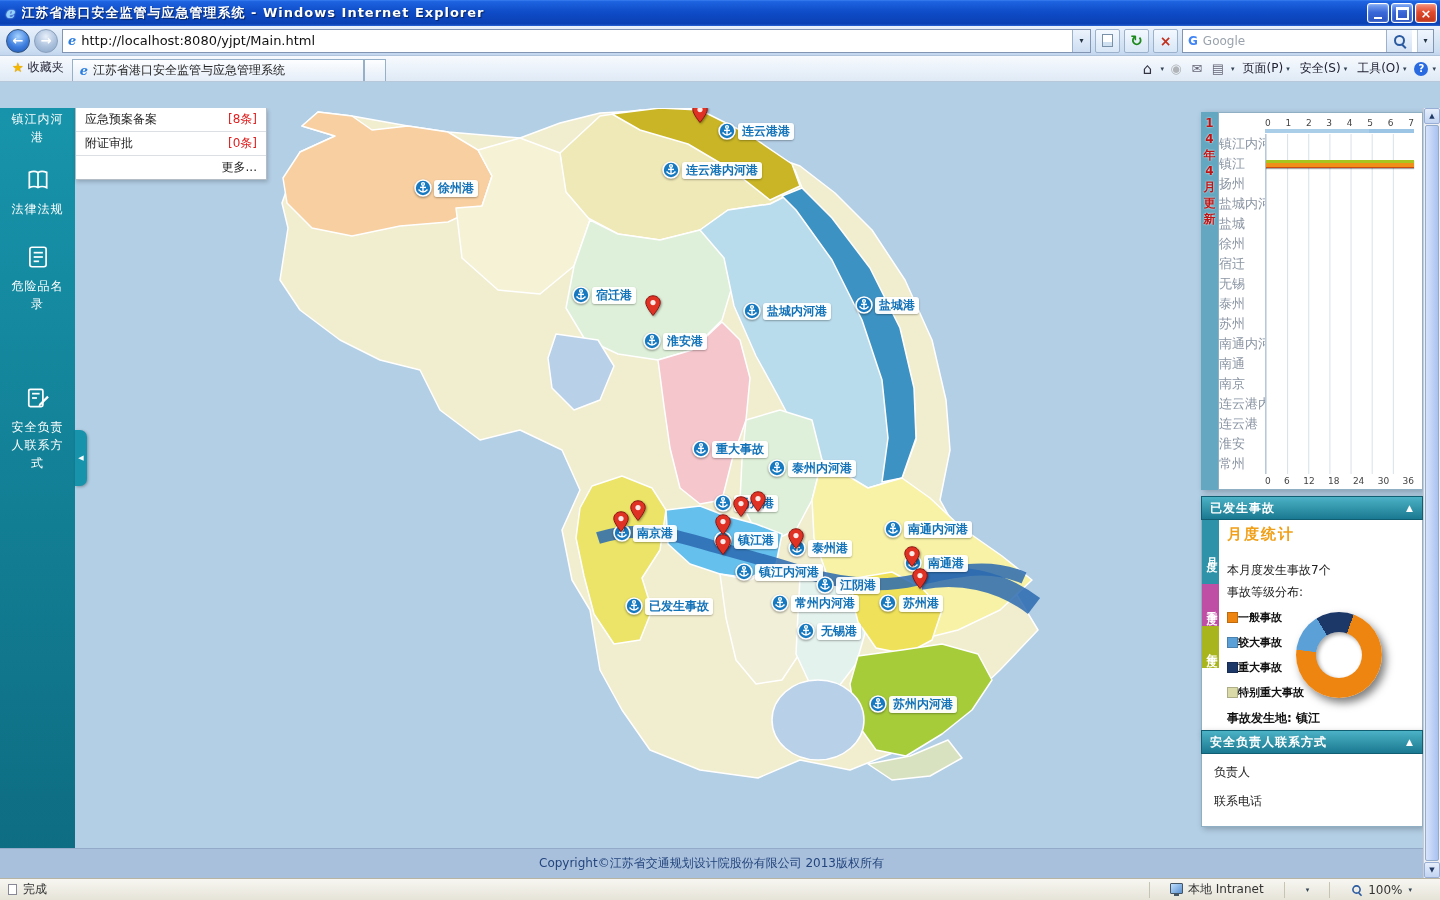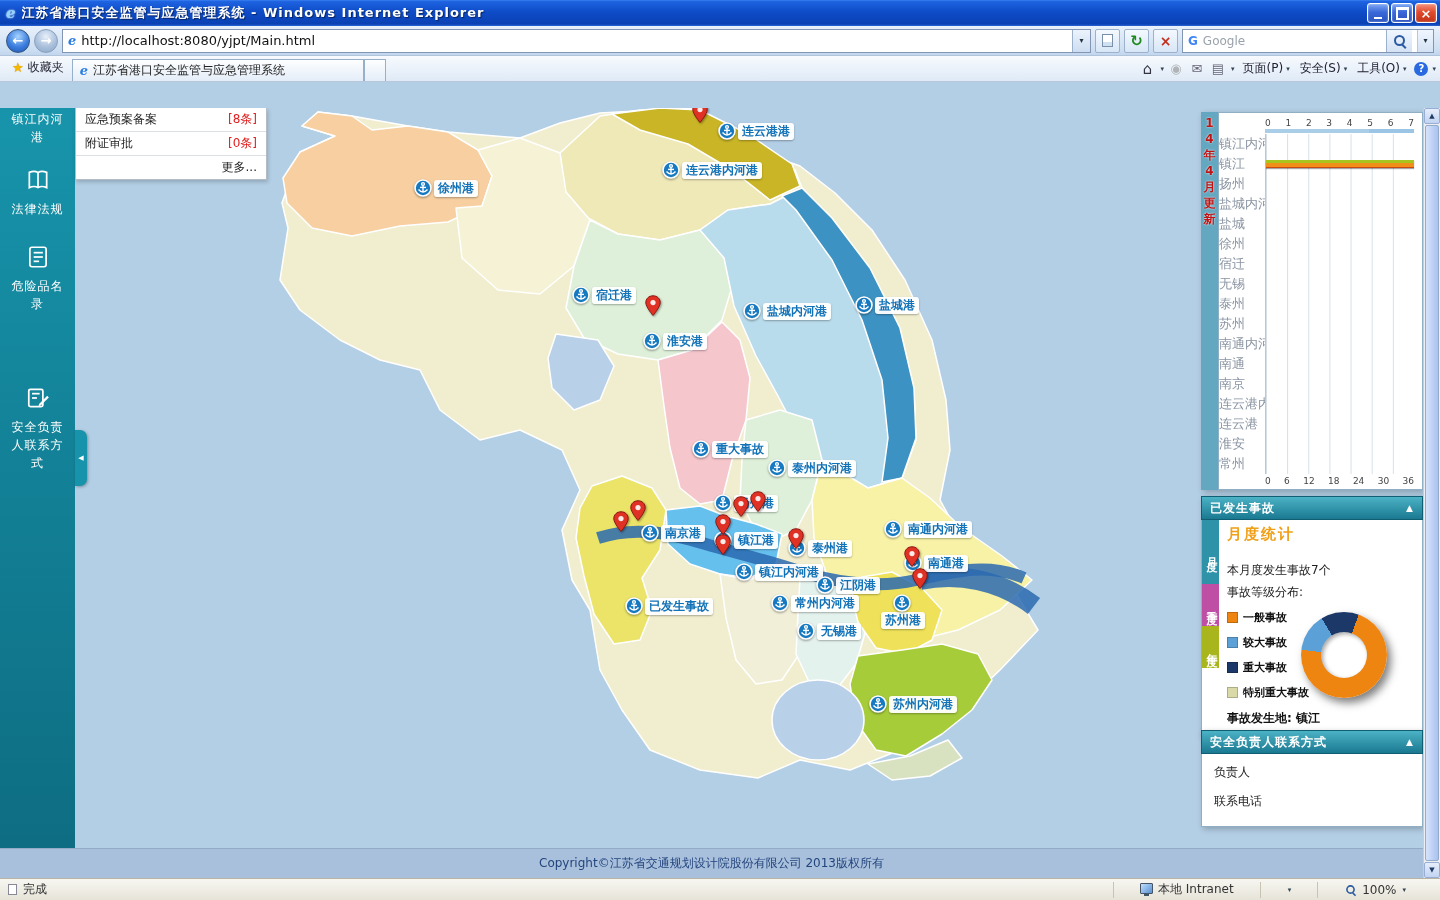--- a/index.html
+++ b/index.html
@@ -103,21 +103,21 @@
 .panel-header{height:24px;display:flex;align-items:center;justify-content:space-between;padding:0 8px;color:#fff;font-size:12px;font-weight:bold;letter-spacing:1px;background:linear-gradient(180deg,#4cb2c6,#1a7990);border:1px solid #0f5e72}
 .panel-arrow{font-size:9px}
 .incident-body{display:flex;background:#fff;border:1px solid #8fb0c4;border-top:none;min-height:202px}
 .vtabs{width:17px;display:flex;flex-direction:column}
 .vtab{writing-mode:vertical-rl;text-orientation:upright;display:flex;align-items:center;justify-content:center;color:#fff;font-size:11px;font-weight:bold;letter-spacing:3px;flex:none}
 .inc-main{flex:1;padding:5px 8px 8px;display:flex;flex-direction:column}
 .inc-title{color:#f0a018;font-size:15px;font-weight:bold;letter-spacing:2px;margin-bottom:18px}
 .inc-sub{font-size:12px;color:#222;margin-bottom:5px}
 .inc-flex{display:flex;align-items:flex-start}
 .legend{display:flex;flex-direction:column;gap:10px;padding-top:4px}
-.legend-item{display:flex;align-items:center;gap:5px}
+.legend-item{display:flex;align-items:center;}
 .legend-swatch{width:11px;height:11px;flex:none;border:1px solid rgba(0,0,0,.2)}
 .legend-label{font-size:11px;font-weight:bold;color:#111;white-space:nowrap}
 .donut{width:86px;height:86px;border-radius:50%;position:relative;margin-left:-8px;margin-top:6px;flex:none;box-shadow:4px 5px 9px rgba(0,0,0,.5)}
 .donut::after{content:"";position:absolute;inset:23%;border-radius:50%;background:#fff;box-shadow:inset 2px 2px 4px rgba(0,0,0,.35)}
 .inc-loc{margin-top:auto;padding-top:10px;font-size:12px;font-weight:bold;color:#111}
 
 
 .contact-panel{position:absolute;left:1201px;top:622px;width:222px;z-index:10;box-shadow:2px 2px 6px rgba(0,0,0,.25)}
 .contact-body{background:#fff;border:1px solid #8fb0c4;border-top:none;padding:4px 0 10px}
 .contact-row{padding:6px 12px;font-size:12px;color:#222}
@@ -125,21 +125,21 @@
 
 .footer{position:absolute;left:0;right:17px;bottom:0;height:30px;display:flex;align-items:center;justify-content:center;background:#a9c0dc;border-top:1px solid #93abc9;font-size:12px;color:#23457e;z-index:5}
 .vscroll{position:absolute;right:0;top:0;width:17px;height:770px;background:#eeeff2;border-left:1px solid #c8ccd4;z-index:40;display:flex;flex-direction:column}
 .sarrow{height:16px;display:flex;align-items:center;justify-content:center;font-size:7px;color:#223a66;background:linear-gradient(180deg,#e6eefb,#c2d4f2);border:1px solid #98aed4;border-radius:2px}
 .sthumb{flex:1;margin:1px;background:linear-gradient(90deg,#d6e3fc,#aac2f0);border:1px solid #94accc;border-radius:2px}
 
 
 .statusbar{position:absolute;left:0;bottom:0;width:1440px;height:22px;display:flex;align-items:center;gap:6px;padding:0 8px;background:linear-gradient(180deg,#f7f6f1,#e6e4d8);border-top:1px solid #b8b4a4;font-size:12px;color:#333;z-index:50}
 .doc-ico{width:9px;height:11px;background:#fff;border:1px solid #889}
 .sb-right{margin-left:auto;display:flex;align-items:center}
-.sb-cell{padding:0 26px;border-left:1px solid #c8c4b4;height:16px;display:flex;align-items:center;gap:5px}
+.sb-cell{padding:0 20px;border-left:1px solid #c8c4b4;height:16px;display:flex;align-items:center;gap:5px}
 .pc-ico{width:13px;height:11px;border:1px solid #456;border-radius:1px;background:linear-gradient(135deg,#bfe0ff,#5a90d0);position:relative;margin-bottom:2px}
 .pc-ico::after{content:"";position:absolute;left:3px;bottom:-3px;width:5px;height:2px;background:#456}
 .mag.small{transform:scale(.8)}
 </style>
 </head>
 <body>
 
 <div class="window">
 
   <div class="titlebar">
@@ -396,21 +396,21 @@
               <circle cx="9" cy="9" r="8" fill="#1779c0" stroke="#fff" stroke-width="1.6"></circle>
               <g stroke="#fff" stroke-width="1.4" fill="none">
                 <circle cx="9" cy="5" r="1.4"></circle>
                 <line x1="9" y1="6.4" x2="9" y2="13"></line>
                 <line x1="6" y1="8.4" x2="12" y2="8.4"></line>
                 <path d="M4.5,10.5 Q9,15.5 13.5,10.5"></path>
               </g>
             </svg></span>
           <span class="port-label">扬州港</span>
         </div>
-        <div class="port" style="left: 613px; top: 416px; pointer-events: auto; margin-left: 28px;">
+        <div class="port" style="left: 613px; top: 416px; pointer-events: auto;">
           <span class="anchor-wrap"><svg width="18" height="18" viewBox="0 0 18 18">
               <circle cx="9" cy="9" r="8" fill="#1779c0" stroke="#fff" stroke-width="1.6"></circle>
               <g stroke="#fff" stroke-width="1.4" fill="none">
                 <circle cx="9" cy="5" r="1.4"></circle>
                 <line x1="9" y1="6.4" x2="9" y2="13"></line>
                 <line x1="6" y1="8.4" x2="12" y2="8.4"></line>
                 <path d="M4.5,10.5 Q9,15.5 13.5,10.5"></path>
               </g>
             </svg></span>
           <span class="port-label">南京港</span>
@@ -504,21 +504,21 @@
               <circle cx="9" cy="9" r="8" fill="#1779c0" stroke="#fff" stroke-width="1.6"></circle>
               <g stroke="#fff" stroke-width="1.4" fill="none">
                 <circle cx="9" cy="5" r="1.4"></circle>
                 <line x1="9" y1="6.4" x2="9" y2="13"></line>
                 <line x1="6" y1="8.4" x2="12" y2="8.4"></line>
                 <path d="M4.5,10.5 Q9,15.5 13.5,10.5"></path>
               </g>
             </svg></span>
           <span class="port-label">常州内河港</span>
         </div>
-        <div class="port" style="left: 879px; top: 486px; pointer-events: auto; flex-direction: column;">
+        <div class="port" style="left: 879px; top: 486px; pointer-events: auto;">
           <span class="anchor-wrap"><svg width="18" height="18" viewBox="0 0 18 18">
               <circle cx="9" cy="9" r="8" fill="#1779c0" stroke="#fff" stroke-width="1.6"></circle>
               <g stroke="#fff" stroke-width="1.4" fill="none">
                 <circle cx="9" cy="5" r="1.4"></circle>
                 <line x1="9" y1="6.4" x2="9" y2="13"></line>
                 <line x1="6" y1="8.4" x2="12" y2="8.4"></line>
                 <path d="M4.5,10.5 Q9,15.5 13.5,10.5"></path>
               </g>
             </svg></span>
           <span class="port-label">苏州港</span>

